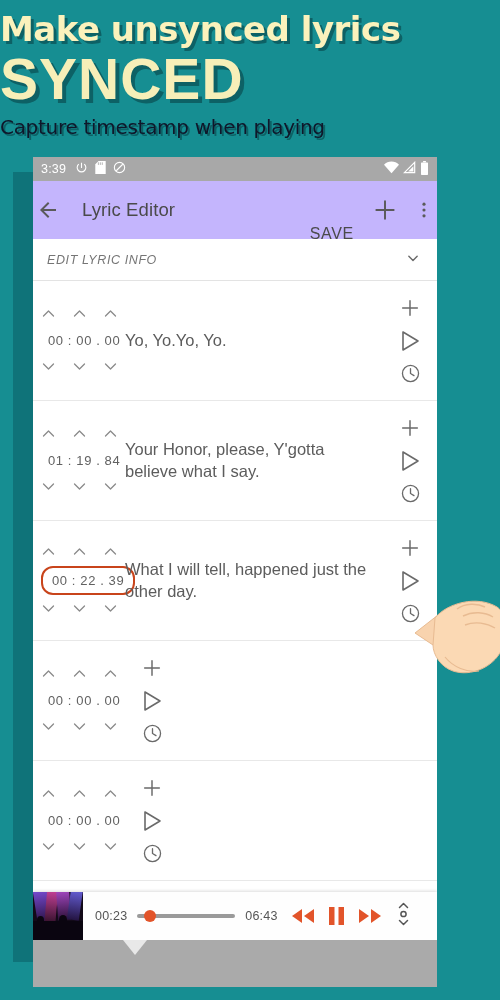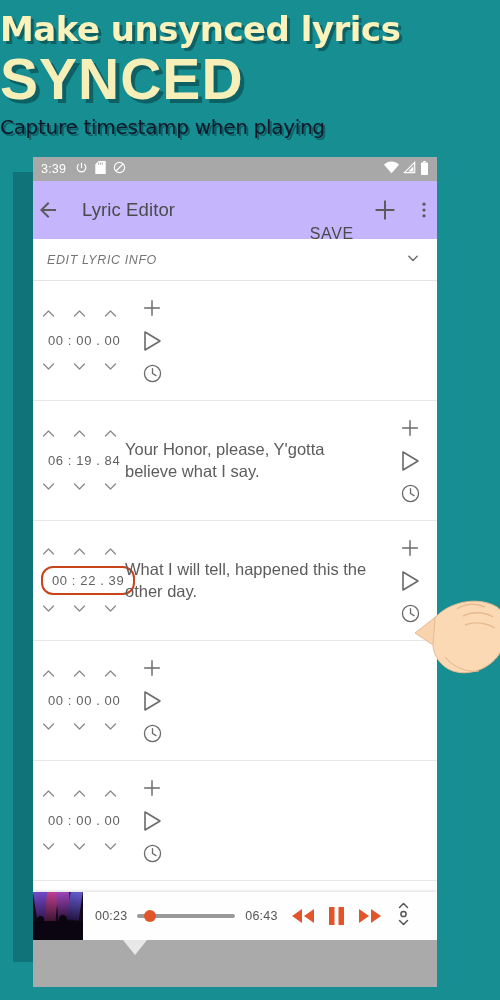--- a/index.html
+++ b/index.html
@@ -298,20 +298,21 @@
                 <path d="M4 4l8 8 8-8" fill="none" stroke="#8a8a8a" stroke-width="2" stroke-linecap="round" stroke-linejoin="round"></path>
               </svg></span>
             <span class="chev"><svg width="15" height="11" viewBox="0 0 24 16">
                 <path d="M4 4l8 8 8-8" fill="none" stroke="#8a8a8a" stroke-width="2" stroke-linecap="round" stroke-linejoin="round"></path>
               </svg></span>
             <span class="chev"><svg width="15" height="11" viewBox="0 0 24 16">
                 <path d="M4 4l8 8 8-8" fill="none" stroke="#8a8a8a" stroke-width="2" stroke-linecap="round" stroke-linejoin="round"></path>
               </svg></span>
           </div>
         </div>
+        <div class="lyric-text">Yo, Yo.Yo, Yo.</div>
         <div class="action-col">
           <span class="act-icon">
             <svg width="22" height="22" viewBox="0 0 24 24">
               <path d="M12 4v16M4 12h16" stroke="#6a6a6a" stroke-width="1.6" stroke-linecap="round"></path>
             </svg>
           </span>
           <span class="act-icon">
             <svg width="20" height="22" viewBox="0 0 20 22">
               <path d="M3 2v18l15-9z" fill="none" stroke="#6a6a6a" stroke-width="1.6" stroke-linejoin="round"></path>
             </svg>
@@ -330,21 +331,21 @@
             <span class="chev"><svg width="15" height="11" viewBox="0 0 24 16">
                 <path d="M4 12l8-8 8 8" fill="none" stroke="#8a8a8a" stroke-width="2" stroke-linecap="round" stroke-linejoin="round"></path>
               </svg></span>
             <span class="chev"><svg width="15" height="11" viewBox="0 0 24 16">
                 <path d="M4 12l8-8 8 8" fill="none" stroke="#8a8a8a" stroke-width="2" stroke-linecap="round" stroke-linejoin="round"></path>
               </svg></span>
             <span class="chev"><svg width="15" height="11" viewBox="0 0 24 16">
                 <path d="M4 12l8-8 8 8" fill="none" stroke="#8a8a8a" stroke-width="2" stroke-linecap="round" stroke-linejoin="round"></path>
               </svg></span>
           </div>
-          <div class="time-val">06 : 19 . 84</div>
+          <div class="time-val">01 : 19 . 84</div>
           <div class="chev-row">
             <span class="chev"><svg width="15" height="11" viewBox="0 0 24 16">
                 <path d="M4 4l8 8 8-8" fill="none" stroke="#8a8a8a" stroke-width="2" stroke-linecap="round" stroke-linejoin="round"></path>
               </svg></span>
             <span class="chev"><svg width="15" height="11" viewBox="0 0 24 16">
                 <path d="M4 4l8 8 8-8" fill="none" stroke="#8a8a8a" stroke-width="2" stroke-linecap="round" stroke-linejoin="round"></path>
               </svg></span>
             <span class="chev"><svg width="15" height="11" viewBox="0 0 24 16">
                 <path d="M4 4l8 8 8-8" fill="none" stroke="#8a8a8a" stroke-width="2" stroke-linecap="round" stroke-linejoin="round"></path>
               </svg></span>
@@ -389,21 +390,21 @@
                 <path d="M4 4l8 8 8-8" fill="none" stroke="#8a8a8a" stroke-width="2" stroke-linecap="round" stroke-linejoin="round"></path>
               </svg></span>
             <span class="chev"><svg width="15" height="11" viewBox="0 0 24 16">
                 <path d="M4 4l8 8 8-8" fill="none" stroke="#8a8a8a" stroke-width="2" stroke-linecap="round" stroke-linejoin="round"></path>
               </svg></span>
             <span class="chev"><svg width="15" height="11" viewBox="0 0 24 16">
                 <path d="M4 4l8 8 8-8" fill="none" stroke="#8a8a8a" stroke-width="2" stroke-linecap="round" stroke-linejoin="round"></path>
               </svg></span>
           </div>
         </div>
-        <div class="lyric-text">What I will tell, happened this the other day.</div>
+        <div class="lyric-text">What I will tell, happened just the other day.</div>
         <div class="action-col">
           <span class="act-icon">
             <svg width="22" height="22" viewBox="0 0 24 24">
               <path d="M12 4v16M4 12h16" stroke="#6a6a6a" stroke-width="1.6" stroke-linecap="round"></path>
             </svg>
           </span>
           <span class="act-icon">
             <svg width="20" height="22" viewBox="0 0 20 22">
               <path d="M3 2v18l15-9z" fill="none" stroke="#6a6a6a" stroke-width="1.6" stroke-linejoin="round"></path>
             </svg>

